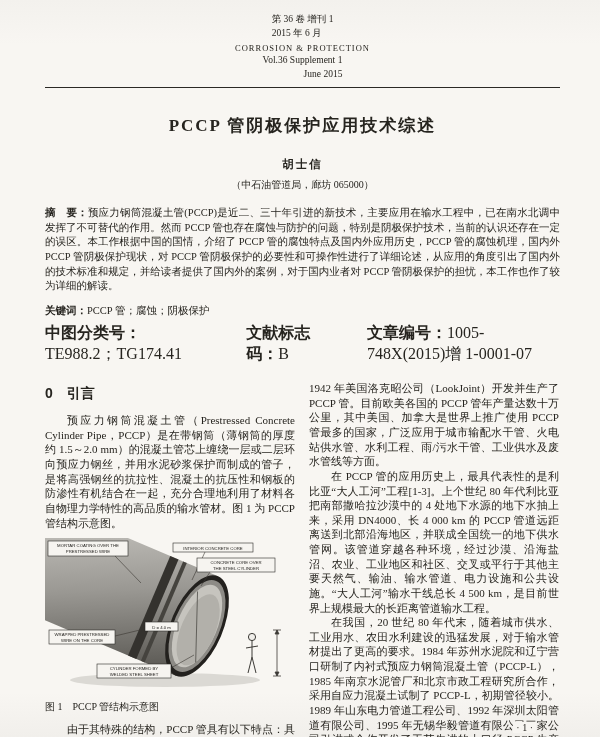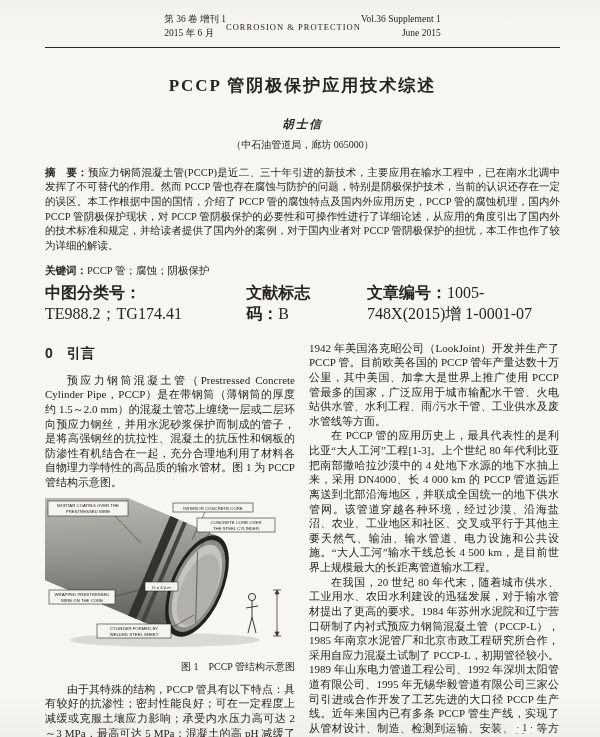--- a/index.html
+++ b/index.html
@@ -4,49 +4,49 @@
 <style>
   * { margin:0; padding:0; box-sizing:border-box; }
   html,body { width:600px; height:737px; }
   body { font-family:"Liberation Serif", serif; background:#e8e6e2; }
   .page {
     position:relative; width:600px; height:737px; overflow:hidden;
     background:#f7f5f1; color:#26241f; padding:12px 40px 0 45px;
     background-image: linear-gradient(180deg,#f3f1ed 0%, #f8f6f2 6%, #f8f6f2 94%, #f1efeb 100%);
   }
   
-  .jheader { display:flex; justify-content:center; align-items:center;
-    border-bottom:1.6px solid #2b2925; padding-bottom:6px; }
+  .jheader { display:flex; justify-content:space-between; align-items:center;
+    border-bottom:1.6px solid #2b2925; padding-bottom:6px;flex-direction:column; }
   .jh-side { font-size:9.5px; line-height:1.5; }
   .jh-left { text-align:left; }
   .jh-right { text-align:right; }
   .jh-center { text-align:center; }
   .jh-cn { font-size:13.5px; font-weight:bold; letter-spacing:4px; }
   .jh-en { font-size:8.5px; letter-spacing:1px; margin-top:2px; }
   
   .title { text-align:center; font-size:17px; font-weight:bold; letter-spacing:2px; margin-top:26px; }
-  .author { text-align:center; font-size:11.5px; font-weight:bold; margin-top:20px; letter-spacing:2px;font-style:italic; }
+  .author { text-align:center; font-size:11.5px; font-weight:bold; margin-top:20px; letter-spacing:2px; }
   .affil { text-align:center; font-size:10px; margin-top:6px; }
   
   .abstract { margin-top:14px; font-size:10.5px; line-height:1.4; text-align:justify; }
   .abstract b, .kwline b, .metaline b, .footnote b { font-weight:bold; }
   .kwline { font-size:10.5px; margin-top:10px; }
   .metaline { font-size:16px; margin-top:5px; display:flex; }
   .metaline .m2 { margin-left:42px; }
   .metaline .m3 { margin-left:48px; }
   
   .columns { display:flex; gap:14px; margin-top:16px; }
   .col { width:250px; }
   .sec-head { font-family:"Liberation Sans", sans-serif; font-size:14px; font-weight:bold; margin:4px 0 10px 0; }
   .para { font-size:11px; line-height:1.33; text-align:justify; }
   .para.indent { text-indent:2em; }
   
   .figure { margin:8px 0 6px 0; }
   .figure svg { display:block; width:250px; height:158px; }
-  .figcaption { text-align:right; font-size:10px; margin:4px 0 8px 0; }
+  .figcaption { text-align:left; font-size:10px; margin:4px 0 8px 0; }
   
   .pagenum { position:absolute; right:64px; bottom:4px; font-size:10px; background:#f7f5f1; padding:0 3px; }
   .svglabel { font-family:"Liberation Sans", sans-serif; font-size:4.3px; fill:#1c1a17; }
   .svgbox { fill:#f6f4f0; stroke:#2b2925; stroke-width:0.6; }
   .leader { stroke:#3a3833; stroke-width:0.6; fill:none; }
 </style>
 </head>
 <body>
 
 <div class="page">

